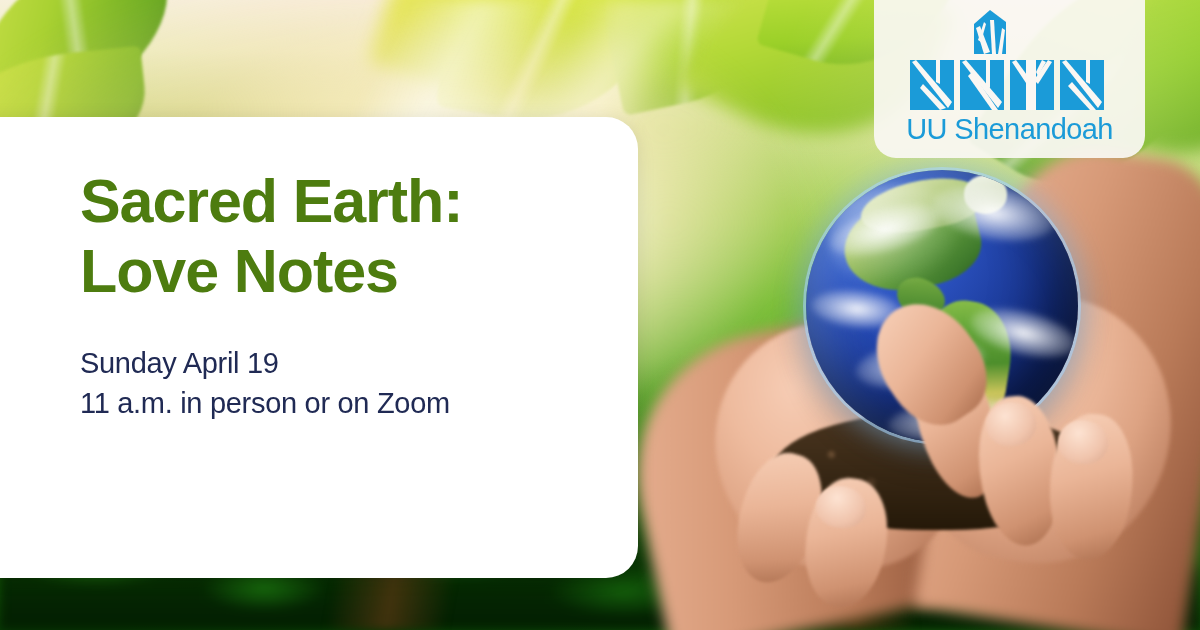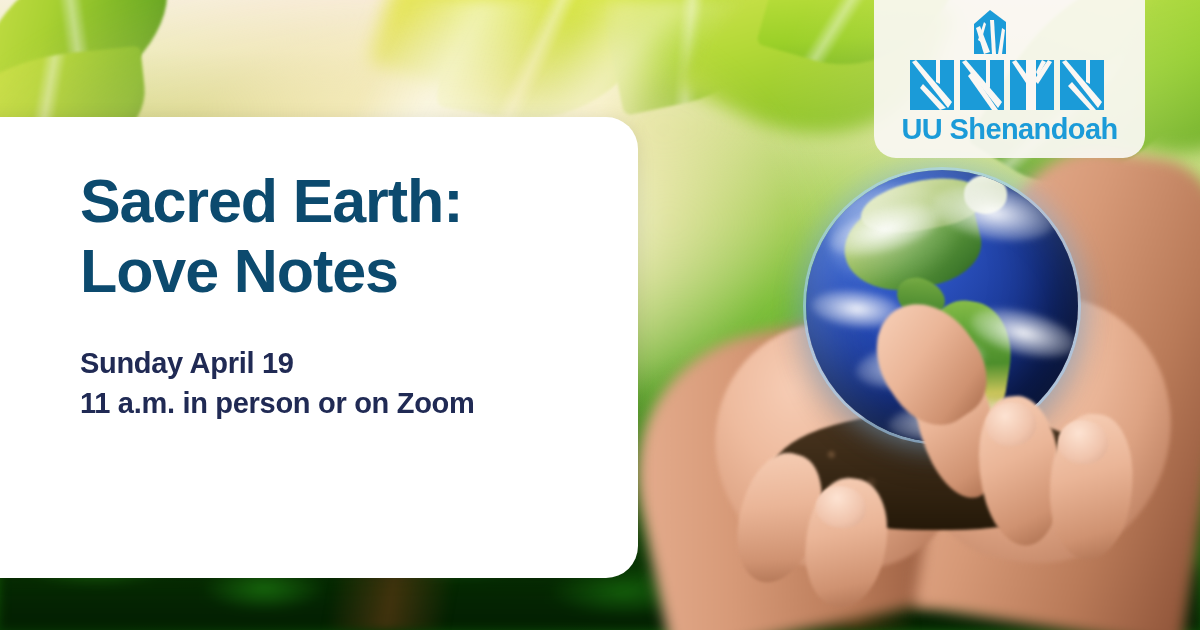--- a/index.html
+++ b/index.html
@@ -109,36 +109,36 @@
     border-radius:0 32px 32px 32px;
     box-shadow:0 2px 18px rgba(0,0,0,.10);
   }
   .text-inner { position:absolute; left:120px; top:50px; right:40px; }
 
   .headline {
     font-size:61px;
     font-weight:700;
     line-height:1.14;
     letter-spacing:-1.1px;
-    color:#0c4a6e;
+    color:#4d7c0f;
     white-space:pre-line;
   }
   .speakers {
     margin-top:34px;
     font-size:29px;
     font-weight:400;
     line-height:1.33;
     letter-spacing:-.2px;
     color:#202a54;
     white-space:pre-line;
   }
   .when {
     margin-top:38px;
     font-size:29px;
-    font-weight:700;
+    font-weight:400;
     line-height:1.36;
     letter-spacing:-.3px;
     color:#202a54;
     white-space:pre-line;
   }
 
   
   .logo-card {
     position:absolute;
     left:874px; top:-30px;
@@ -146,21 +146,21 @@
     background:rgba(250,247,243,.93);
     border-radius:0 0 22px 22px;
     display:flex; flex-direction:column;
     align-items:center; justify-content:flex-end;
     padding-bottom:14px;
   }
   .logo-mark { width:208px; height:100px; display:block; }
   .logo-word {
     margin-top:5px;
     font-size:29px;
-    font-weight:700;
+    font-weight:400;
     letter-spacing:-.6px;
     color:#1b9bd8;
     line-height:1;
   }
 
   
   .hands-wrap { position:absolute; left:620px; top:0; width:580px; height:630px; }
 
   .arm {
     position:absolute;

